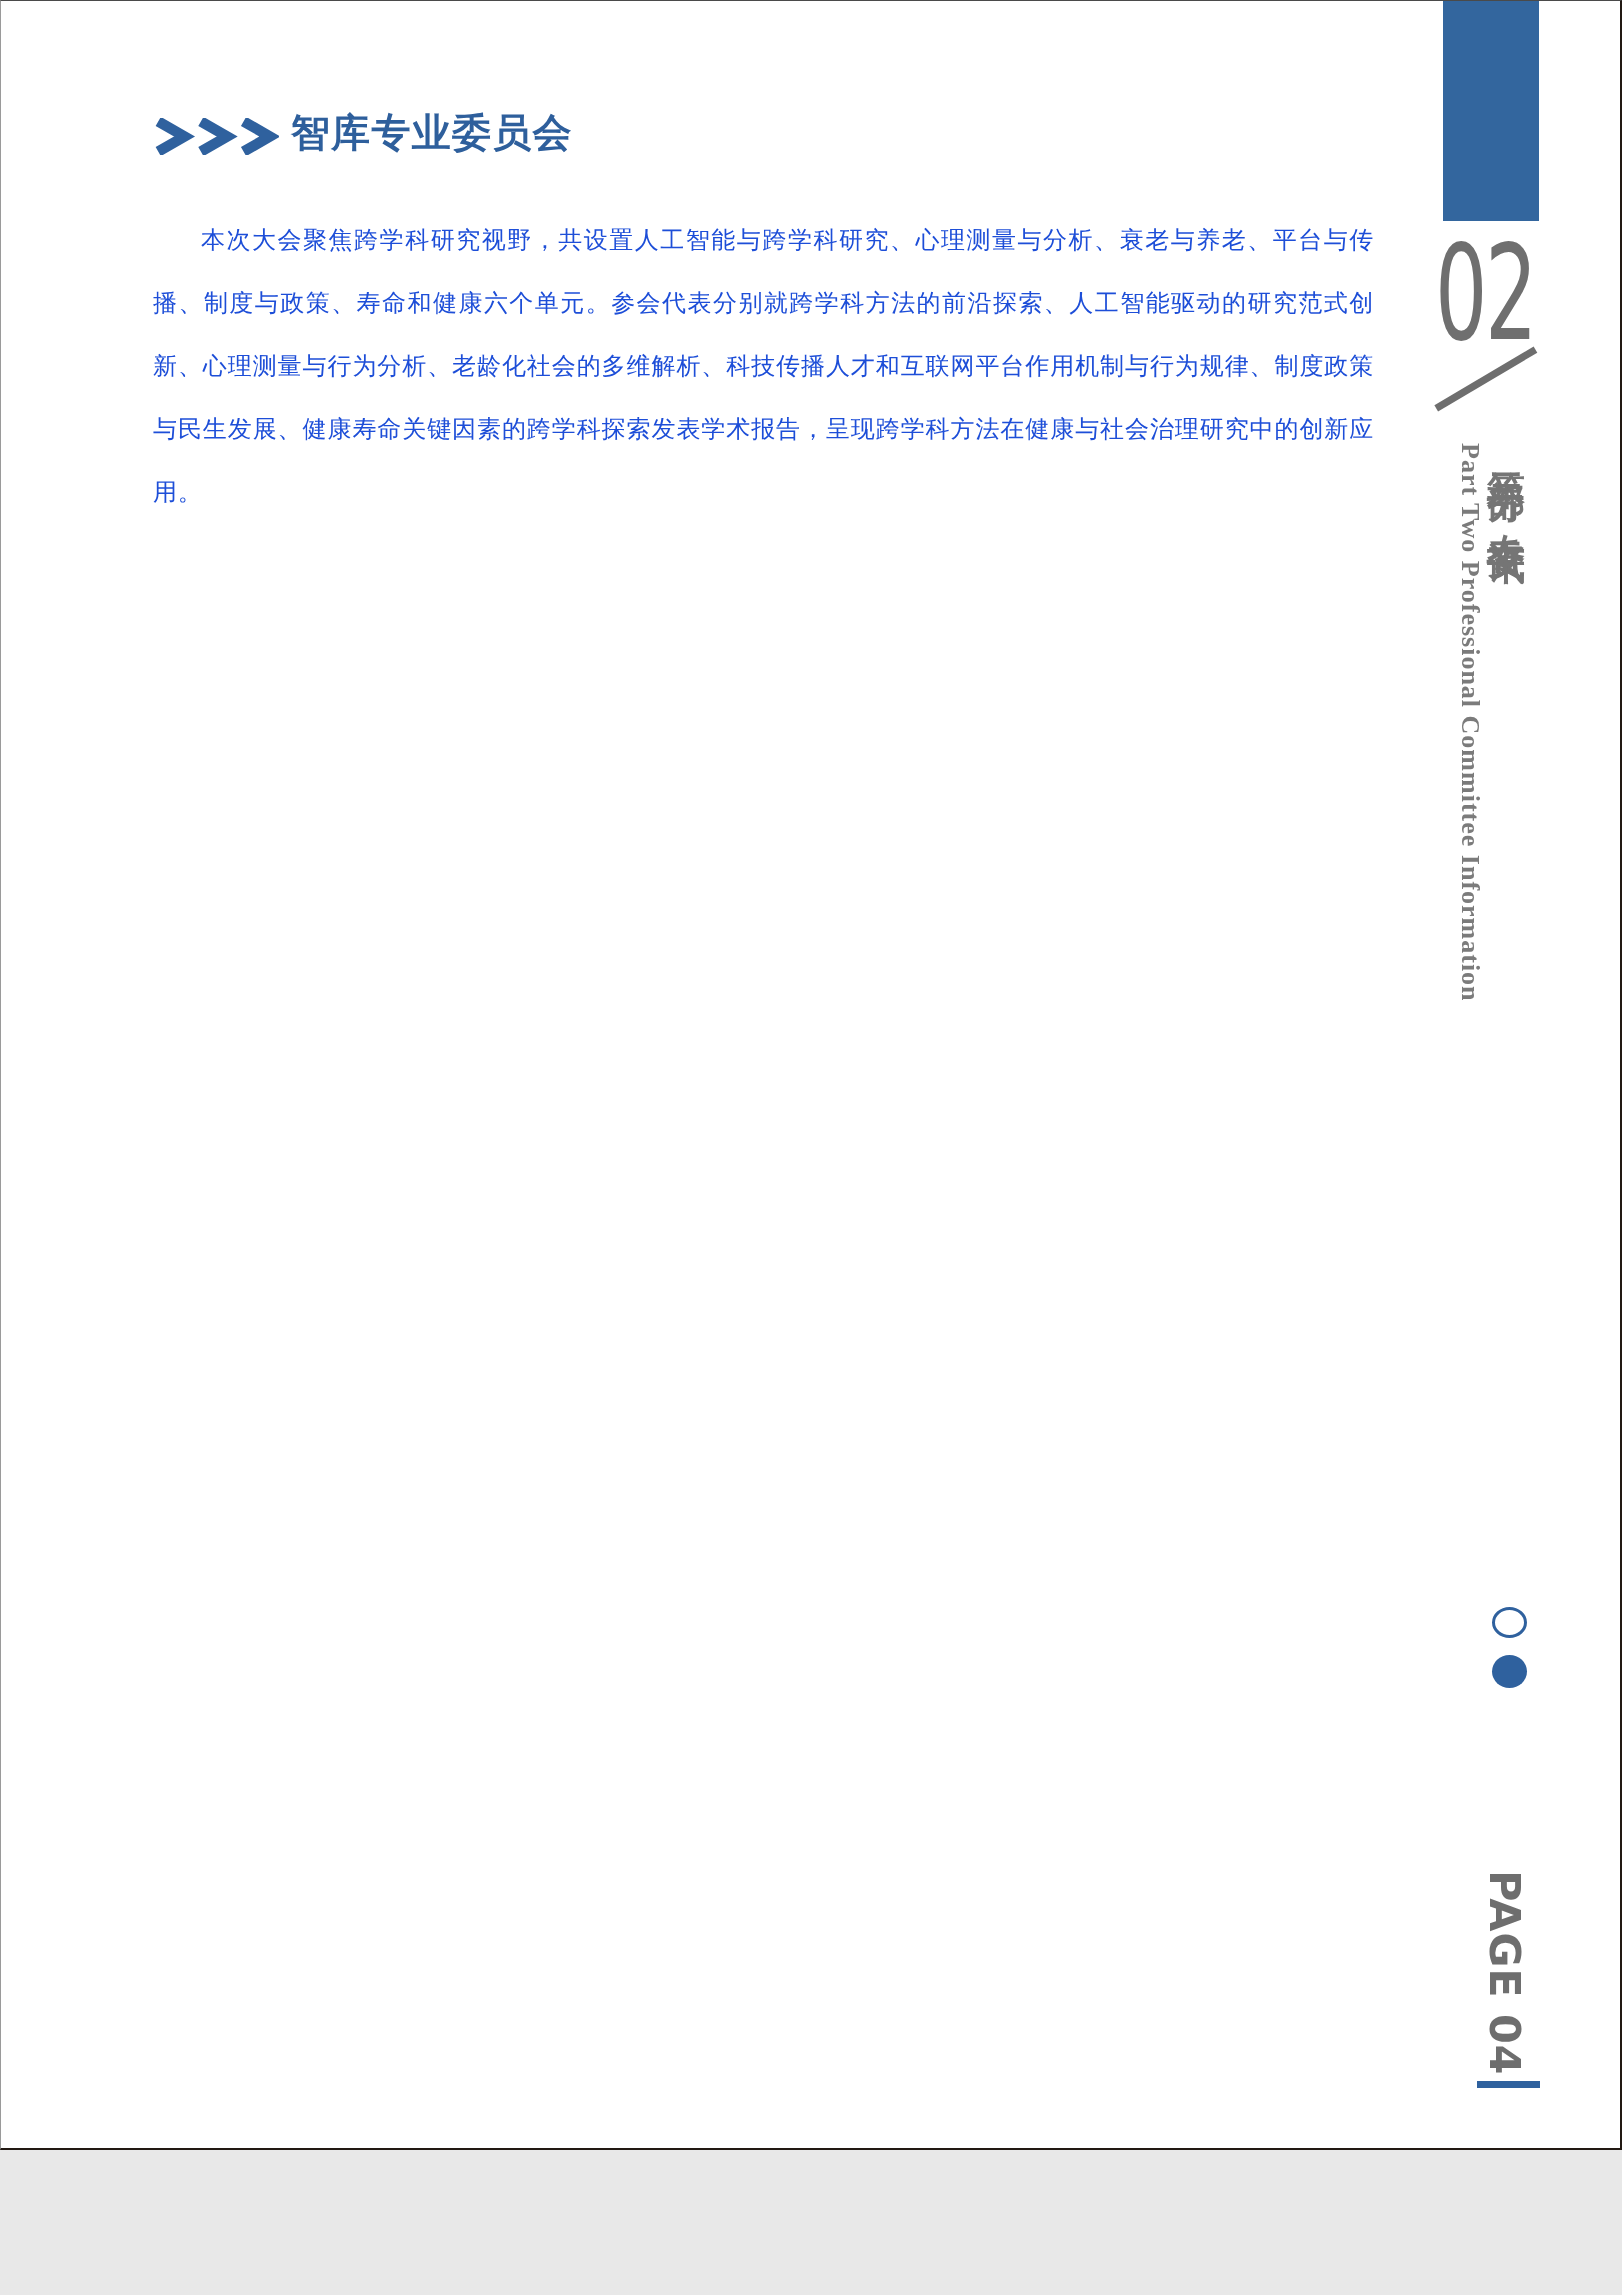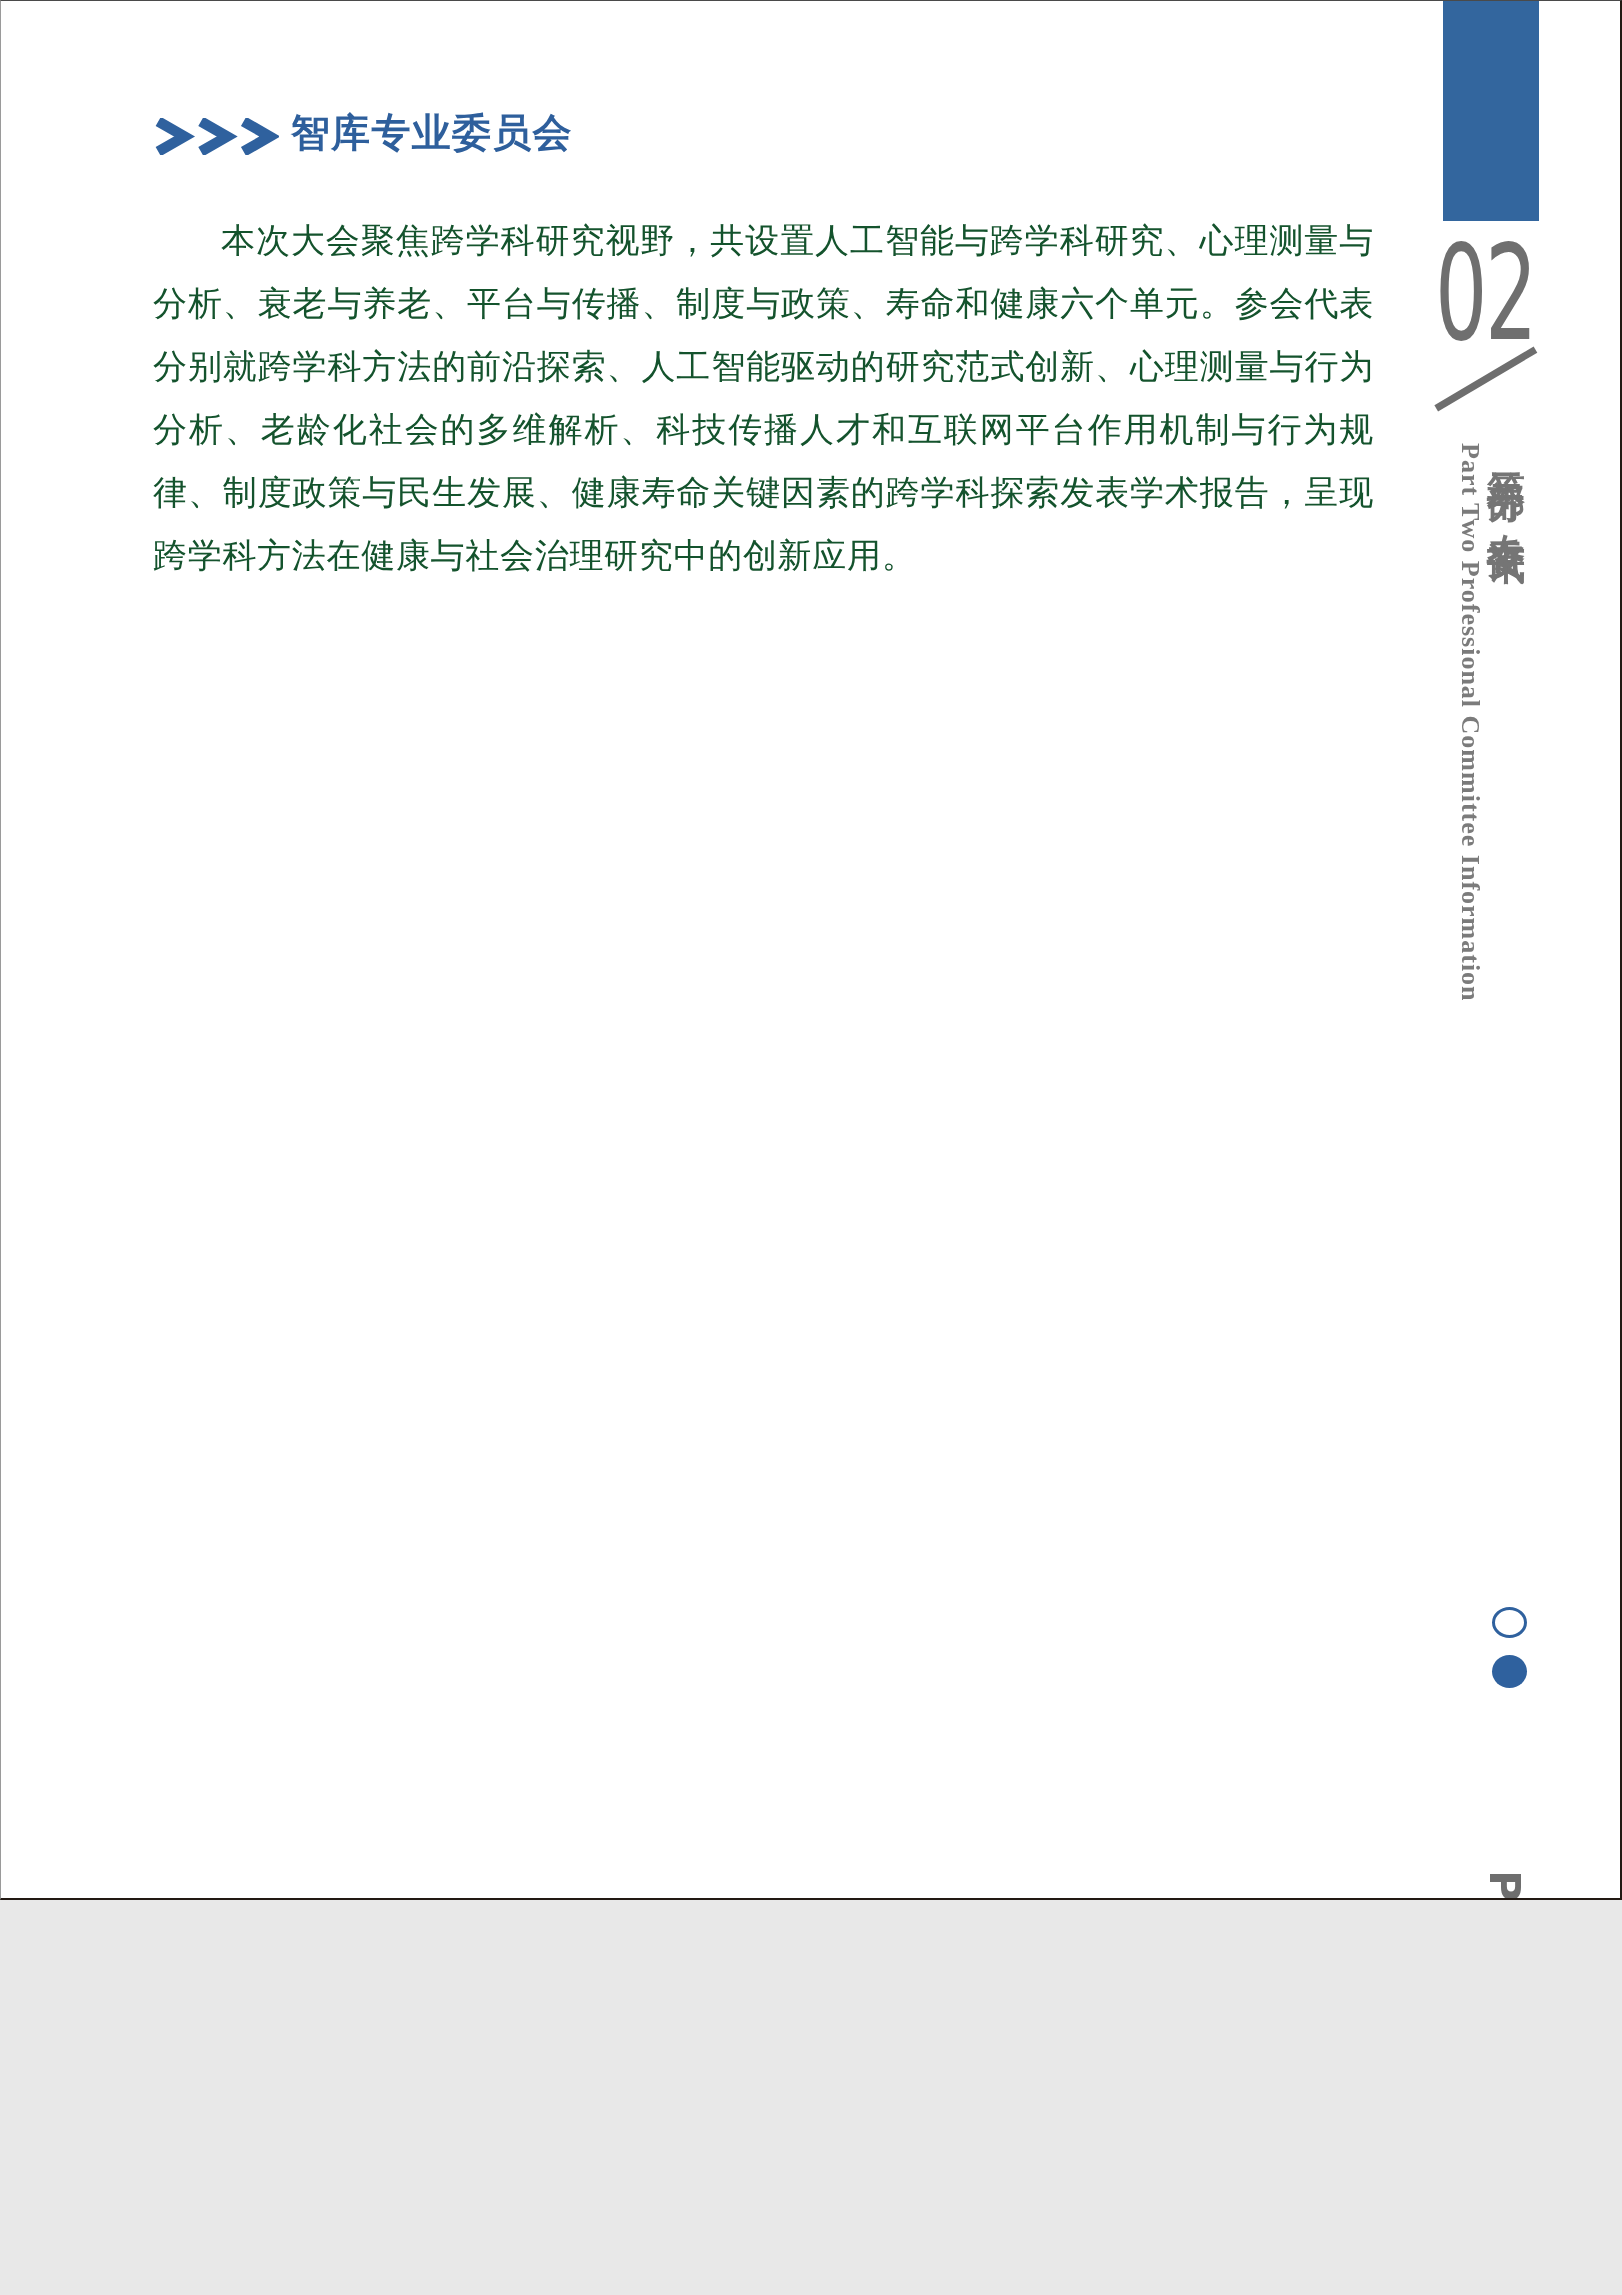--- a/index.html
+++ b/index.html
@@ -1,18 +1,18 @@
 <!DOCTYPE html>
 <html style="font-size:10.5px"><head>
 <meta charset="utf-8">
 <style>
   html,body{margin:0;padding:0;background:#e8e8e8;}
   .page{
     position:relative;
-    width:1623px;height:1900px;
+    width:1623px;height:2150px;
     background:#ffffff;
     box-sizing:border-box;
     border-top:1.3px solid #4a4a4a;
     border-left:1.3px solid #9a9a9a;
     border-right:3.9px solid #221913;
     border-bottom:2.6px solid #221913;
     overflow:hidden;
     font-family:"Liberation Serif","DejaVu Serif",serif;
   }
   
@@ -21,23 +21,23 @@
   .header-title{
     margin-left:11.8px;
     font-family:"Liberation Sans","DejaVu Sans",sans-serif;
     font-weight:bold;font-size:39px;line-height:42px;
     letter-spacing:1.3px;color:#2E5F9C;
   }
   
   .body-block{position:absolute;left:152px;top:208px;width:1221px;}
   .body-block p{
     margin:0 0 11px 0;
-    font-size:34px;line-height:63px;
+    font-size:24px;line-height:63px;
     letter-spacing:0.7px;
-    color:#14532d;
+    color:#1d4ed8;
     text-align:justify;
     text-justify:inter-character;
     text-indent:2em;
   }
   
   .blue-rect{position:absolute;left:1442px;top:0;width:96px;height:220px;background:#33669E;}
   .section-number{
     position:absolute;left:1434px;top:227px;
     font-family:"DejaVu Sans","Liberation Sans",sans-serif;
     font-size:131px;line-height:1;font-weight:normal;

